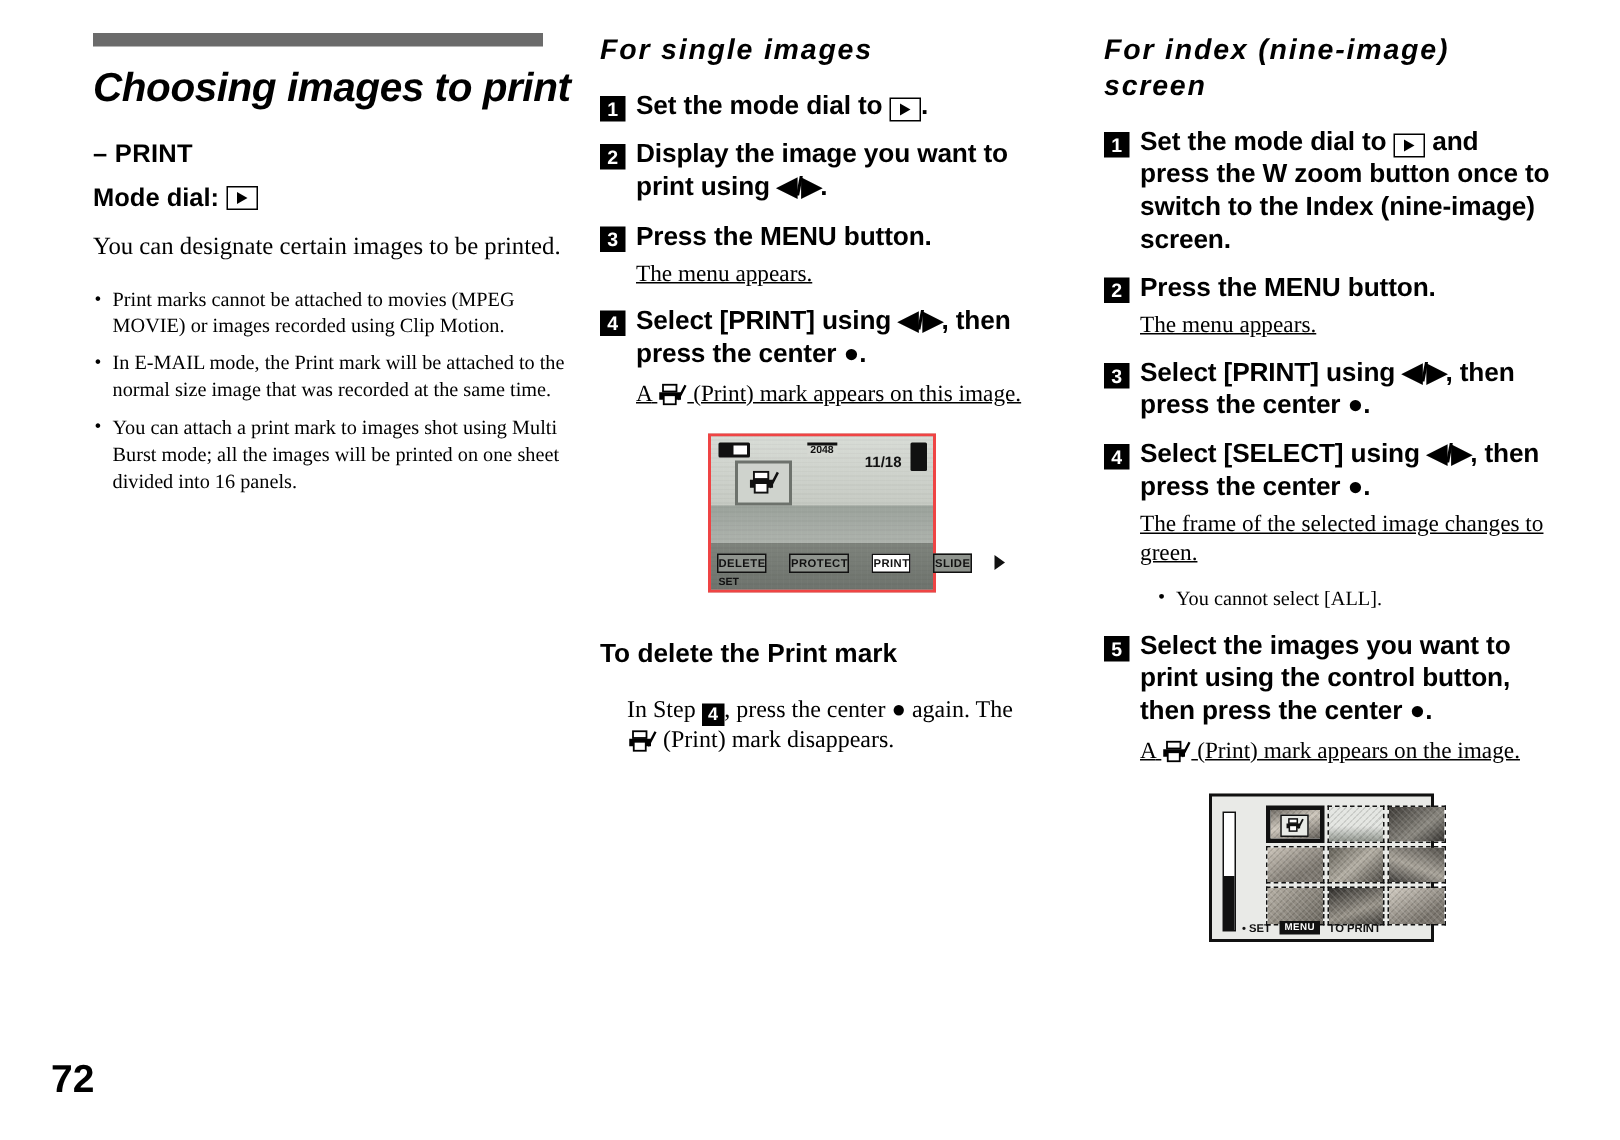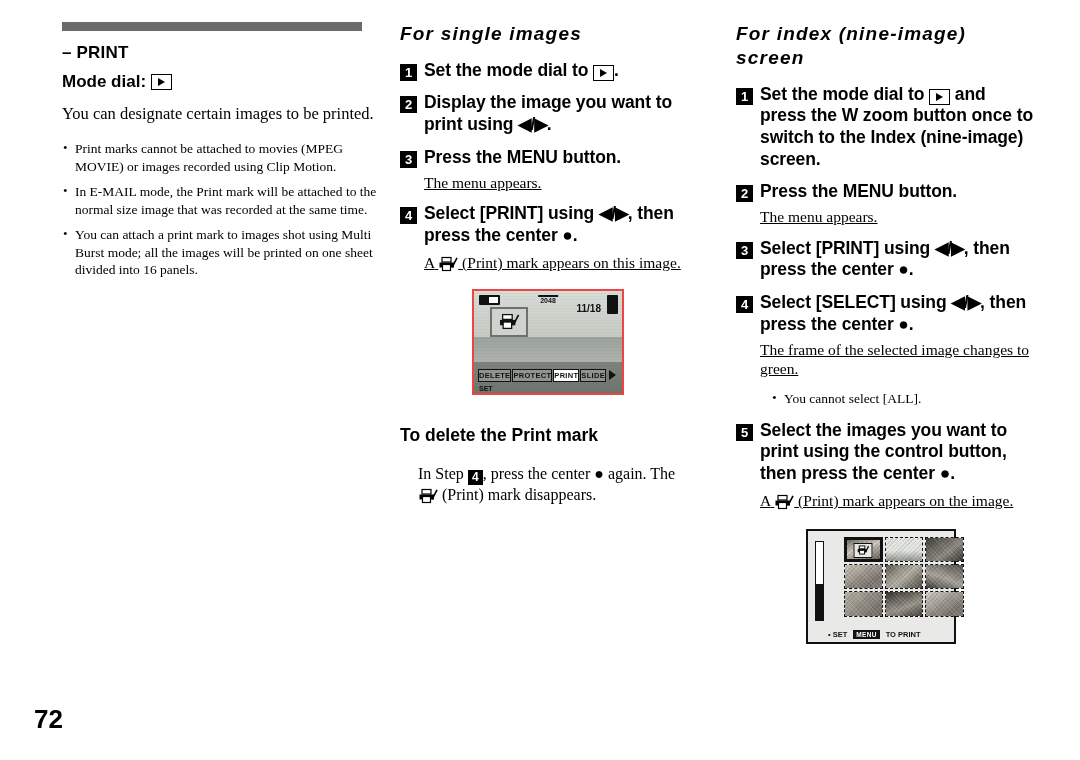--- a/index.html
+++ b/index.html
@@ -111,34 +111,34 @@
   .lcd-size{position:absolute;left:50%;transform:translateX(-50%);top:4px;
     font-family:"Liberation Sans",sans-serif;font-size:7px;font-weight:bold;
     color:#111;background:#d5d8d2;padding:0 2px;border-top:2px solid #111;}
   .lcd-count{position:absolute;right:21px;top:12px;
     font-family:"Liberation Sans",sans-serif;font-weight:bold;font-size:10px;color:#111;}
   .lcd-batt2{position:absolute;right:4px;top:4px;width:11px;height:19px;
     background:#111;border-radius:1px;}
   .lcd-pm{position:absolute;left:16px;top:16px;width:34px;height:26px;
     background:#cfd3cd;border:2px solid #6d726c;display:flex;align-items:center;justify-content:center;}
   .lcd-menu{position:absolute;left:4px;right:4px;bottom:11px;height:13px;
-    display:flex;align-items:stretch;gap:1px;}
+    display:flex;align-items:stretch;gap:15px;}
   .mi{flex:1;border:1px solid #111;background:#8f948e;color:#111;
     font-family:"Liberation Sans",sans-serif;font-weight:bold;font-size:7.5px;
     display:flex;align-items:center;justify-content:center;letter-spacing:.3px;}
   .mi.sel{background:#ffffff;}
   .lcd-next{width:11px;display:flex;align-items:center;justify-content:center;}
   .lcd-next i{display:block;width:0;height:0;border-style:solid;
     border-width:5px 0 5px 7px;border-color:transparent transparent transparent #111;}
   .lcd-set{position:absolute;left:5px;bottom:1px;
     font-family:"Liberation Sans",sans-serif;font-size:7px;font-weight:bold;color:#111;}
 
   
   .idx{
-    position:relative;width:150px;height:115px;background:#e9eae7;
+    position:relative;width:150px;height:99px;background:#e9eae7;
     border:2px solid #111;margin:14px 0 0 70px;padding:6px 8px 0 24px;
     box-sizing:border-box;
   }
   .idx-scroll{position:absolute;left:7px;top:10px;width:7px;height:78px;
     background:#fff;border:1px solid #111;}
   .idx-scroll i{position:absolute;left:0;right:0;bottom:0;height:46%;background:#111;}
   .idx-grid{margin-left:12px;width:120px;height:80px;
     display:grid;grid-template-columns:repeat(3,1fr);grid-template-rows:repeat(3,1fr);gap:2px;}
   .cell{border:1px dashed #111;position:relative;overflow:hidden;}
   .cell.sel{border:3px solid #111;}
@@ -171,20 +171,21 @@
 </style>
 </head>
 <body>
 
 <div class="page">
 
   <div class="col col-left">
 
     <div class="rule"></div>
 
+    <h1 class="chapter-title">Choosing images to print</h1>
 
     <div class="sub-dash">– PRINT</div>
 
     <div class="mode-dial">
       <span>Mode dial:</span>
       <span class="play-box">
           <i></i>
         </span>
     </div>
 

